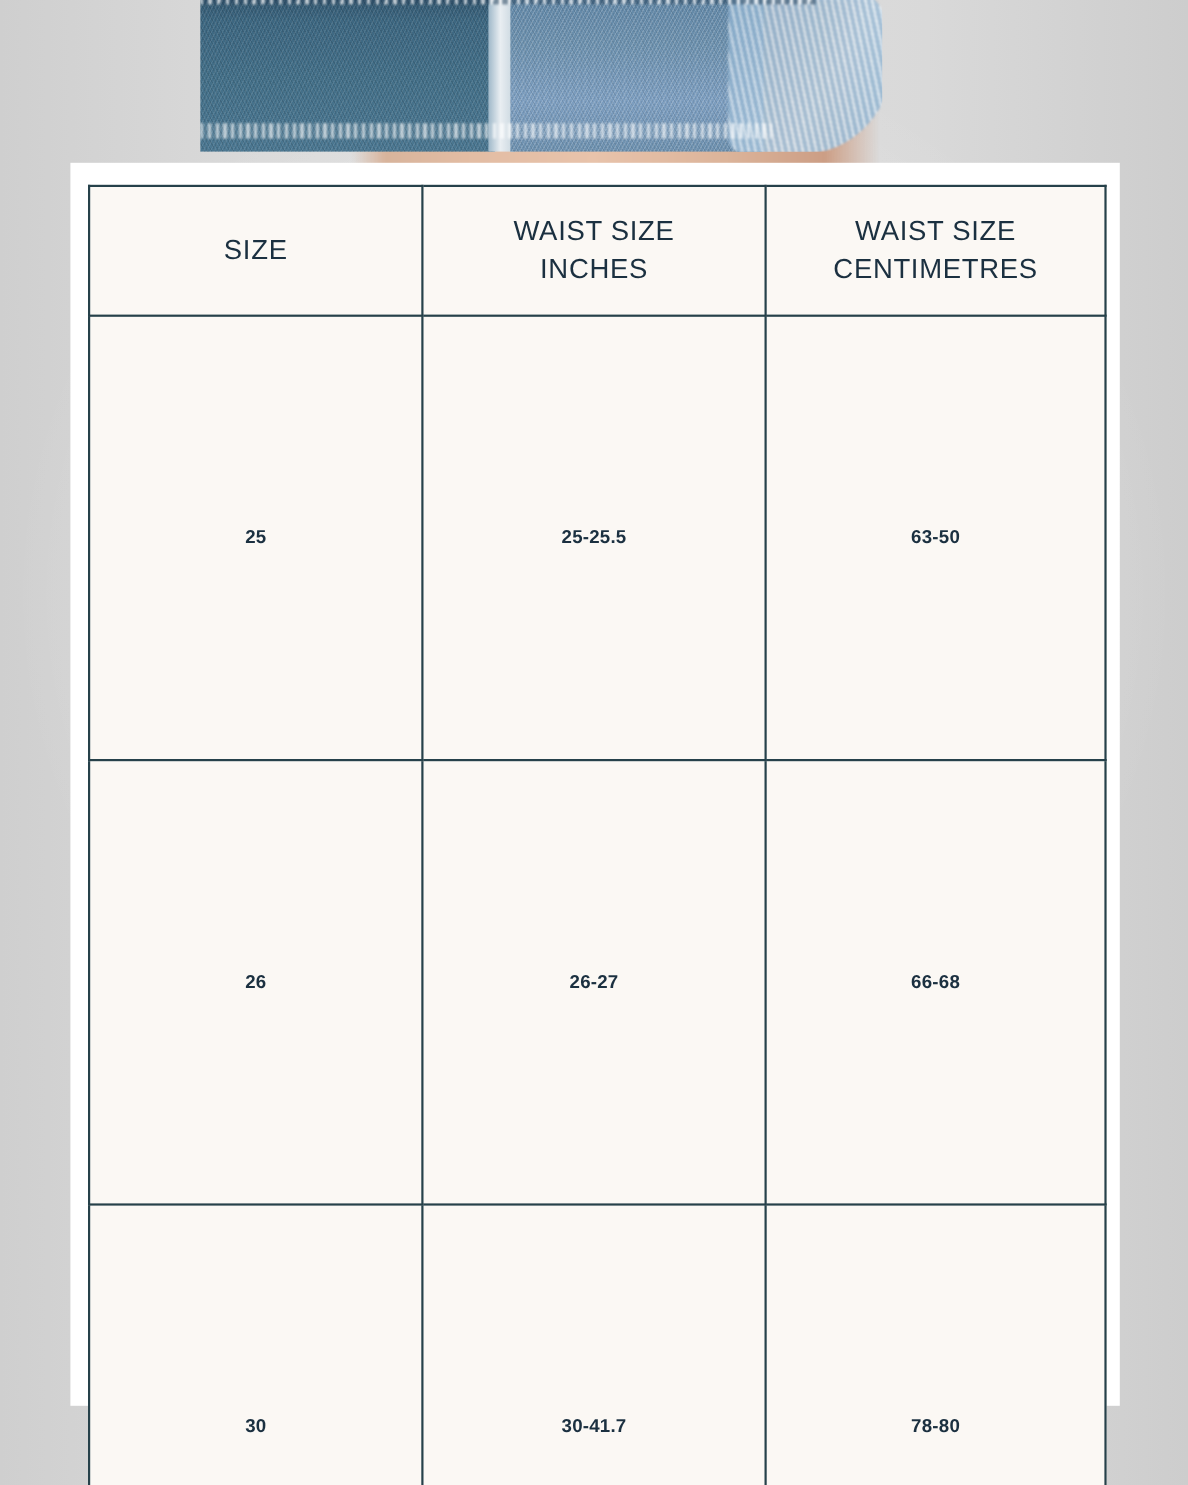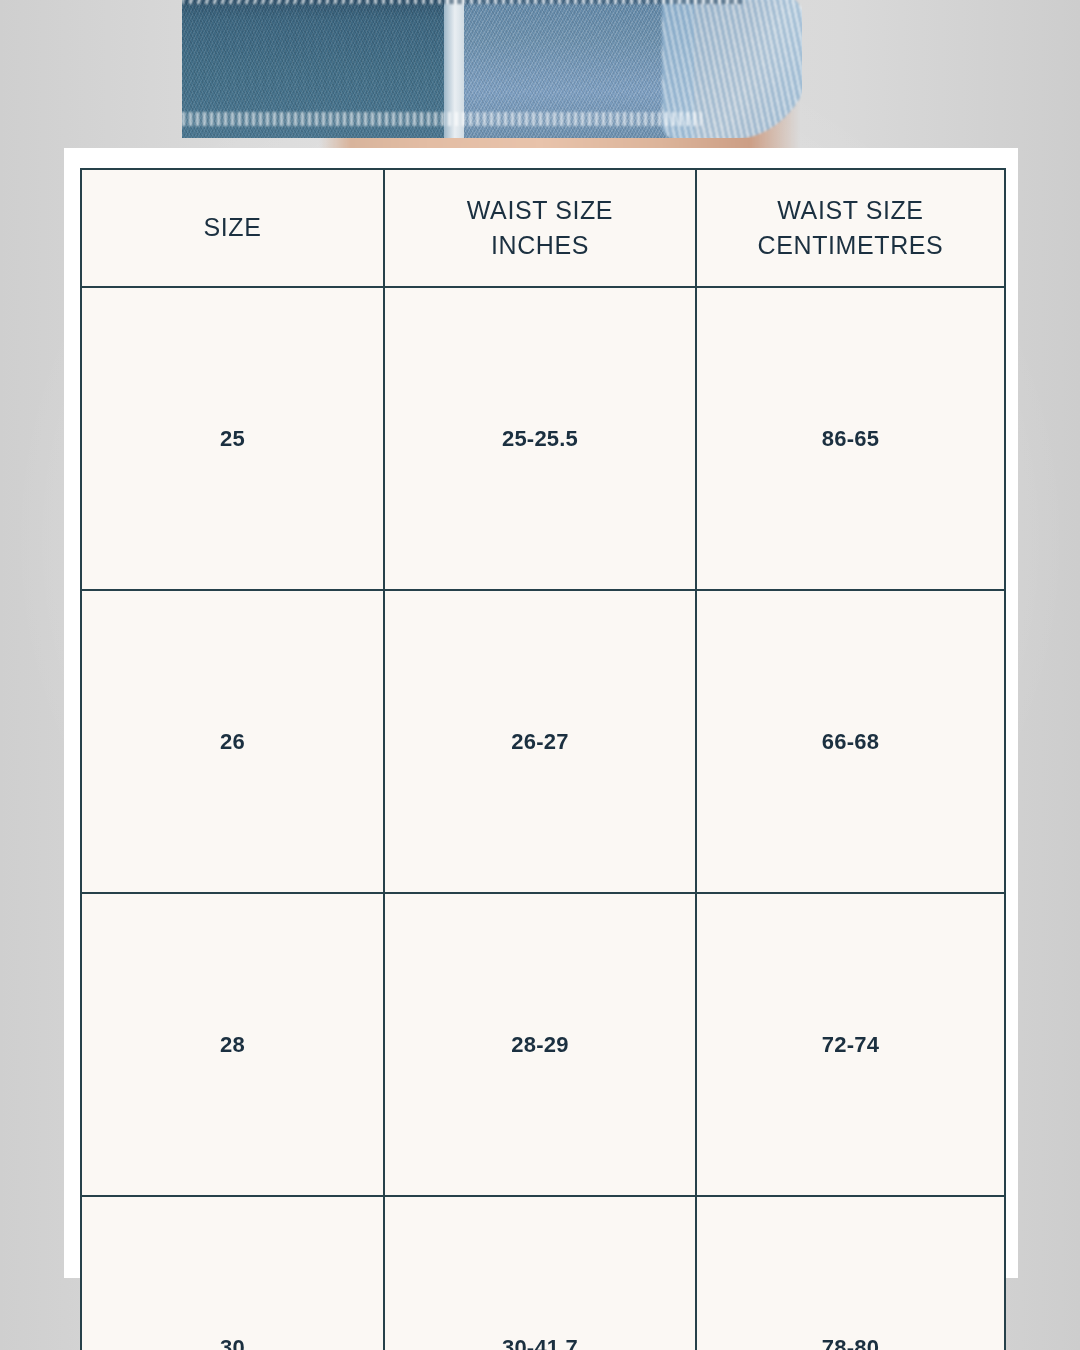--- a/index.html
+++ b/index.html
@@ -130,21 +130,21 @@
   .size-table thead th{
     height:118px;
     font-size:25px;
     font-weight:500;
     letter-spacing:.6px;
     line-height:1.42;
     text-transform:uppercase;
   }
   .size-table tbody td{
     height:88px;
-    font-size:22px;
+    font-size:17px;
     font-weight:700;
     letter-spacing:.2px;
   }
   .hdr-line{ display:block; }
 </style>
 </head>
 <body>
 
 <div class="photo-bg">
   <div class="backdrop-shade"></div>
@@ -184,31 +184,26 @@
       <th>
         <span class="hdr-line">WAIST SIZE</span>
         <span class="hdr-line">CENTIMETRES</span>
       </th>
     </tr>
   </thead>
   <tbody>
     <tr>
       <td>25</td>
       <td>25-25.5</td>
-      <td>86-65</td>
+      <td>63-50</td>
     </tr>
     <tr>
       <td>26</td>
       <td>26-27</td>
       <td>66-68</td>
     </tr>
     <tr>
-      <td>28</td>
-      <td>28-29</td>
-      <td>72-74</td>
-    </tr>
-    <tr>
       <td>30</td>
       <td>30-41.7</td>
       <td>78-80</td>
     </tr>
   </tbody>
 </table>
 
 </body></html>

